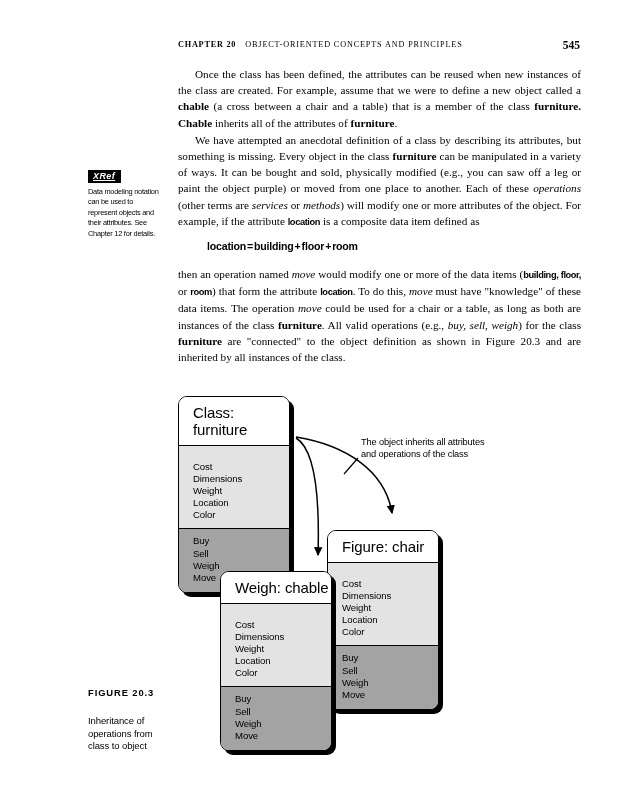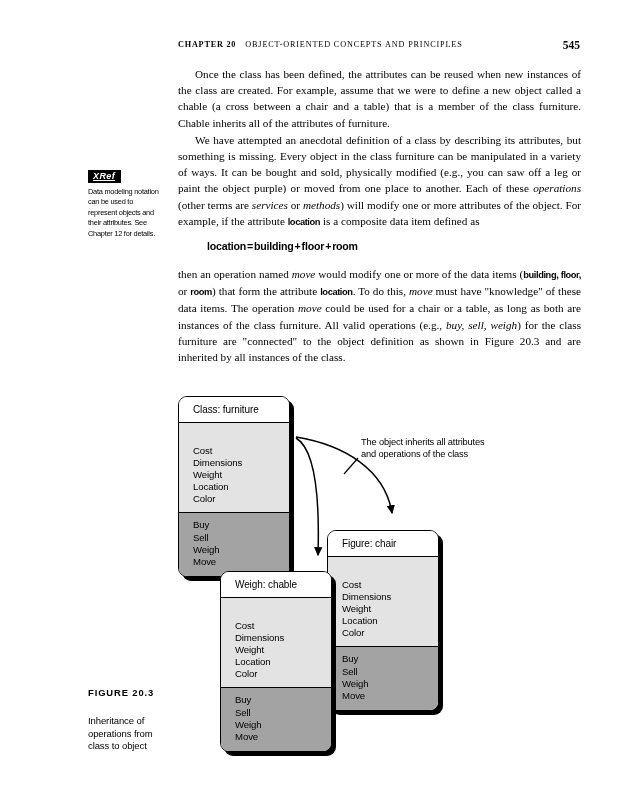--- a/index.html
+++ b/index.html
@@ -54,21 +54,21 @@
   }
   .para {
     font-size: 11.2px;
     line-height: 16.2px;
     text-align: justify;
     margin: 0 0 0 0;
     hyphens: none;
   }
   .para + .para { margin-top: 1px; }
   .para .ind { display: inline-block; width: 17px; }
-  b, .bold { font-weight: normal; }
+  b, .bold { font-weight: bold; }
   i, .ital { font-style: italic; }
   .code {
     font-family: "Liberation Sans", sans-serif;
     font-weight: bold;
     font-size: 9.3px;
     letter-spacing: -0.4px;
   }
 
   
   #equation {
@@ -156,30 +156,30 @@
   .uml-box {
     position: absolute;
     background: #ffffff;
     border: 1.6px solid #000000;
     border-radius: 9px;
     box-shadow: 4px 4px 0 0 #000000;
     font-family: "Liberation Sans", sans-serif;
     overflow: hidden;
   }
   .uml-title {
-    font-size: 10px;
+    font-size: 15px;
     letter-spacing: -0.1px;
     padding: 7px 0 7px 14px;
     background: #ffffff;
     border-bottom: 1.5px solid #000000;
   }
   .uml-attrs {
     background: #e3e3e3;
     border-bottom: 1.5px solid #000000;
-    padding: 22px 0 7px 14px;
+    padding: 15px 0 7px 14px;
   }
   .uml-ops {
     background: #a3a3a3;
     padding: 6px 0 8px 14px;
   }
   .uml-attrs div, .uml-ops div {
     font-size: 9.6px;
     line-height: 12.1px;
     letter-spacing: -0.1px;
   }

